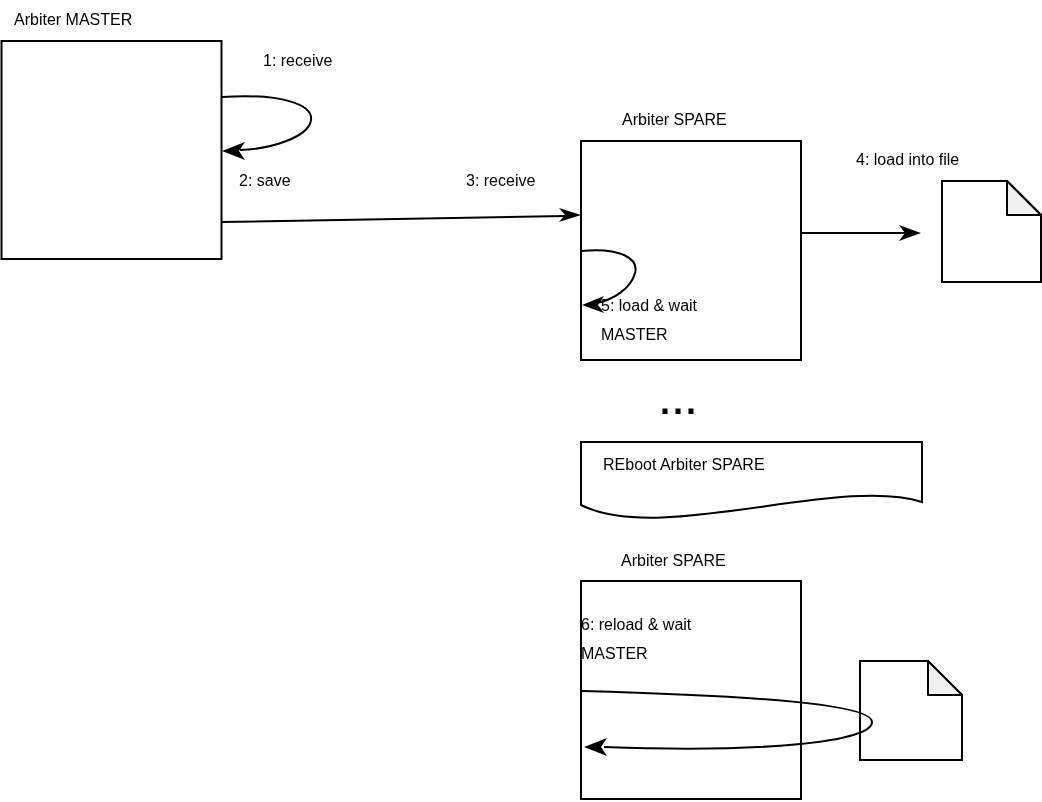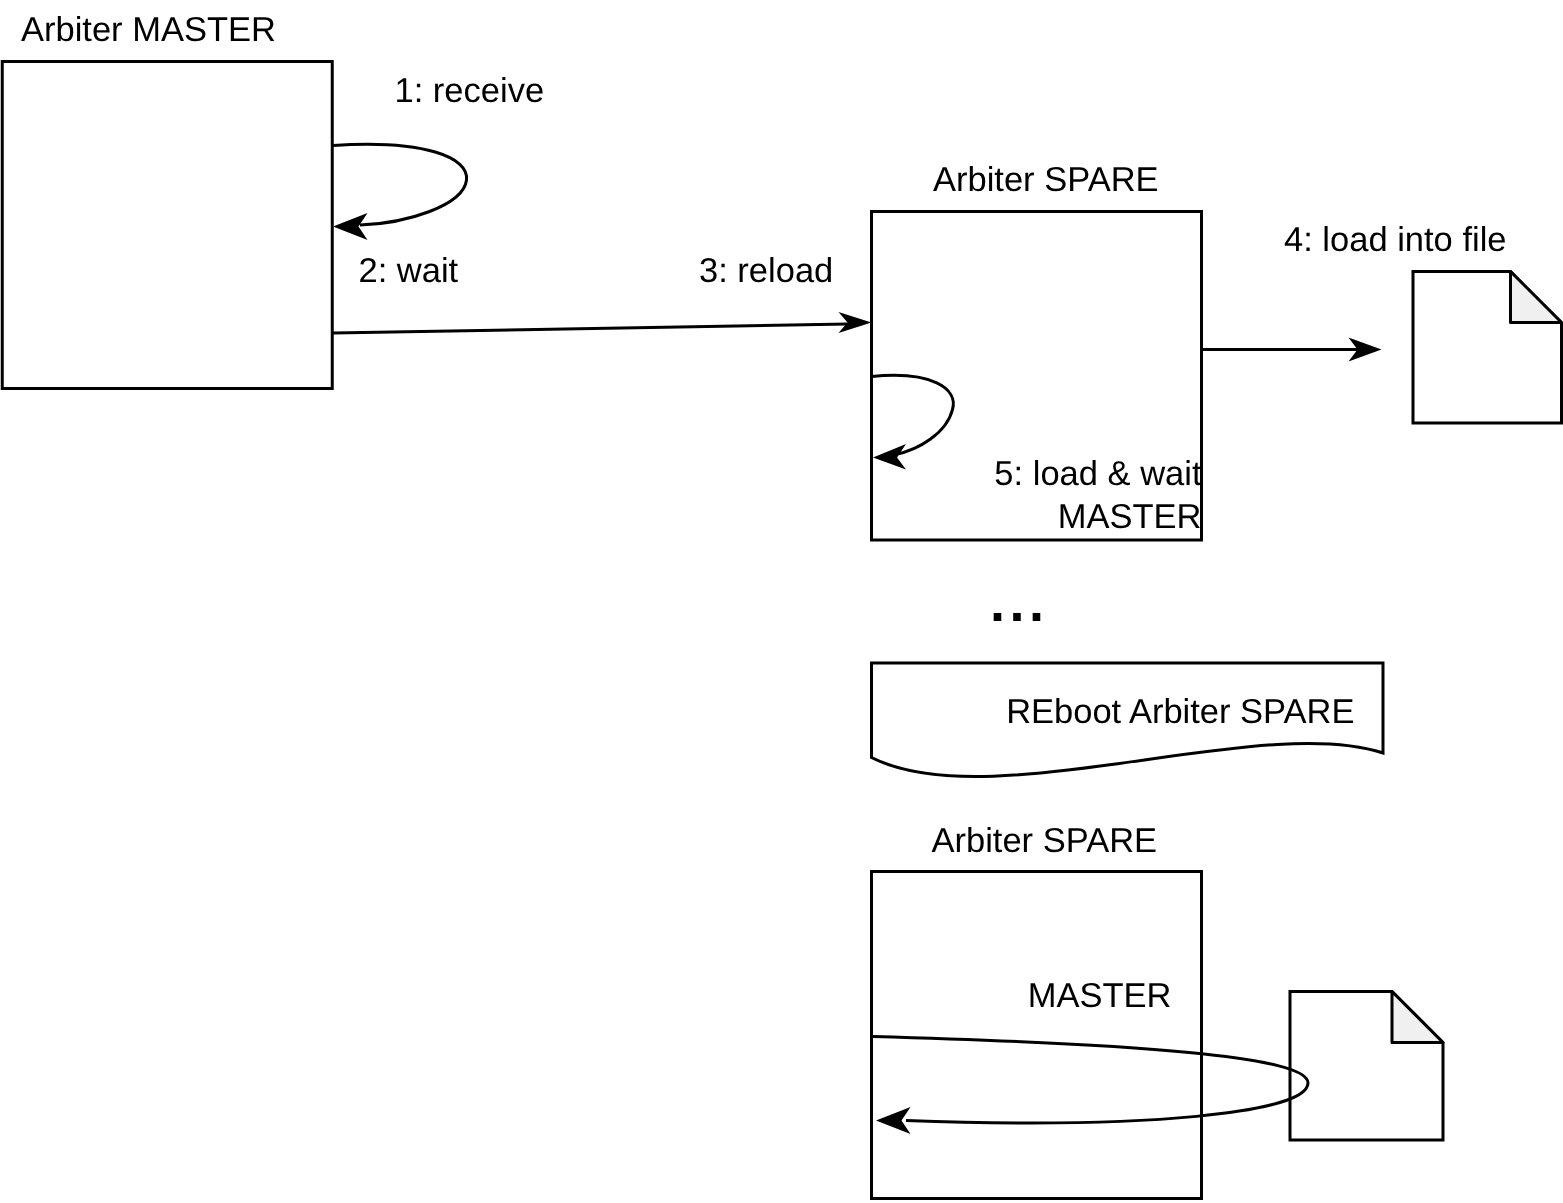--- a/index.html
+++ b/index.html
@@ -17,25 +17,25 @@
     color:#000;
     overflow:hidden;
   }
   #canvas{position:absolute;left:0;top:0;}
   .shape{fill:var(--shape-fill);stroke:var(--stroke);stroke-width:2;}
   .fold{fill:var(--fold-fill);stroke:var(--stroke);stroke-width:2;stroke-linejoin:round;}
   .arrow{fill:none;stroke:var(--stroke);stroke-width:2;}
   .head{fill:var(--stroke);stroke:none;}
   .label{
     position:absolute;
-    font-size:23px;
+    font-size:16px;
     line-height:29px;
     white-space:nowrap;
   }
-  .centered{text-align:right;white-space:normal;margin-top:10px;}
+  .centered{text-align:left;white-space:normal;}
   .ellipsis{
     font-size:36px;
     font-weight:bold;
     letter-spacing:3px;
     line-height:36px;
   }
 </style>
 </head>
 <body>
 
@@ -80,35 +80,35 @@
   <g>
     <path class="arrow" d="M582,691 C757,696 872,704 872,722 C872,742 763,753 604,747"></path>
     <polygon class="head" points="584,747 607,738 601,747 607,756"></polygon>
   </g>
 </svg>
 
 <div class="label" style="left:14px;top:5px;">Arbiter MASTER</div>
 
 <div class="label" style="left:263px;top:46px;">1: receive</div>
 
-<div class="label" style="left:239px;top:166px;">2: wait</div>
+<div class="label" style="left:239px;top:166px;">2: save</div>
 
-<div class="label" style="left:466px;top:166px;">3: reload</div>
+<div class="label" style="left:466px;top:166px;">3: receive</div>
 
 <div class="label" style="left:622px;top:105px;">Arbiter SPARE</div>
 
 <div class="label" style="left:856px;top:145px;">4: load into file</div>
 
 <div class="label centered" style="left:601px;top:291px;width:200px;">
   <span>5: load &amp; wait</span><br>
   <span>MASTER</span>
 </div>
 
 <div class="label ellipsis" style="left:660px;top:384px;">...</div>
 
 <div class="label centered" style="left:603px;top:450px;width:300px;">REboot Arbiter SPARE</div>
 
 <div class="label" style="left:621px;top:546px;">Arbiter SPARE</div>
 
 <div class="label centered" style="left:581px;top:610px;width:200px;">
-  <br>
+  <span>6: reload &amp; wait</span><br>
   <span>MASTER</span>
 </div>
 
 </body></html>

